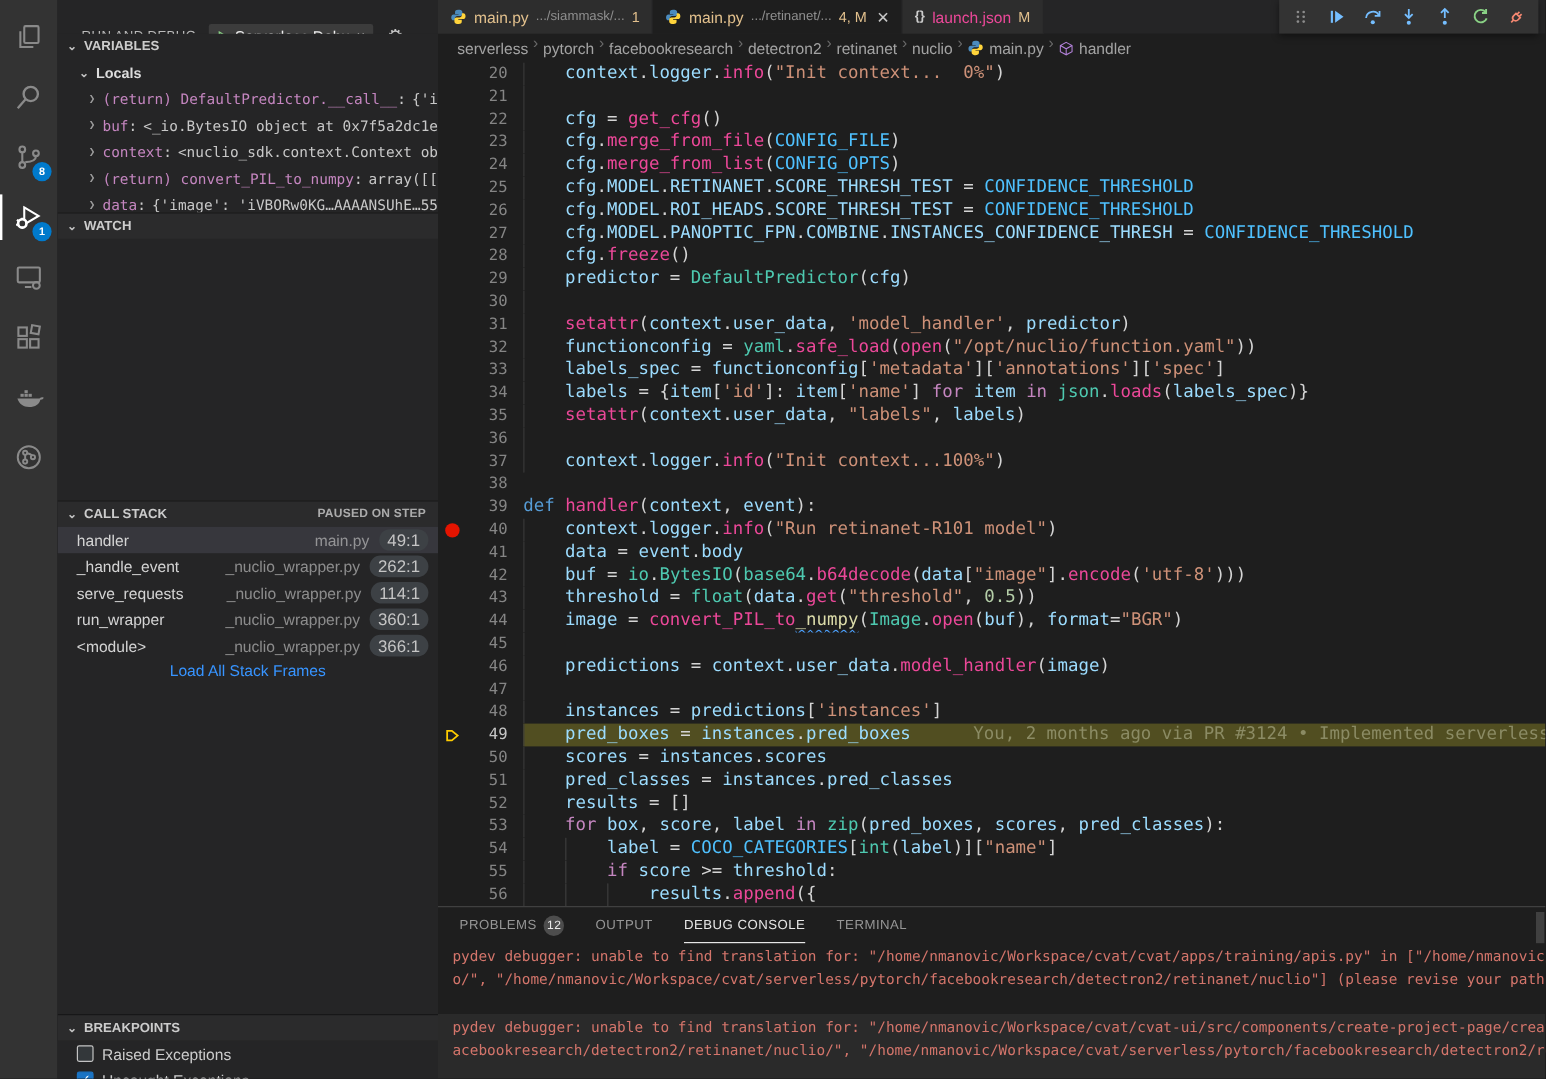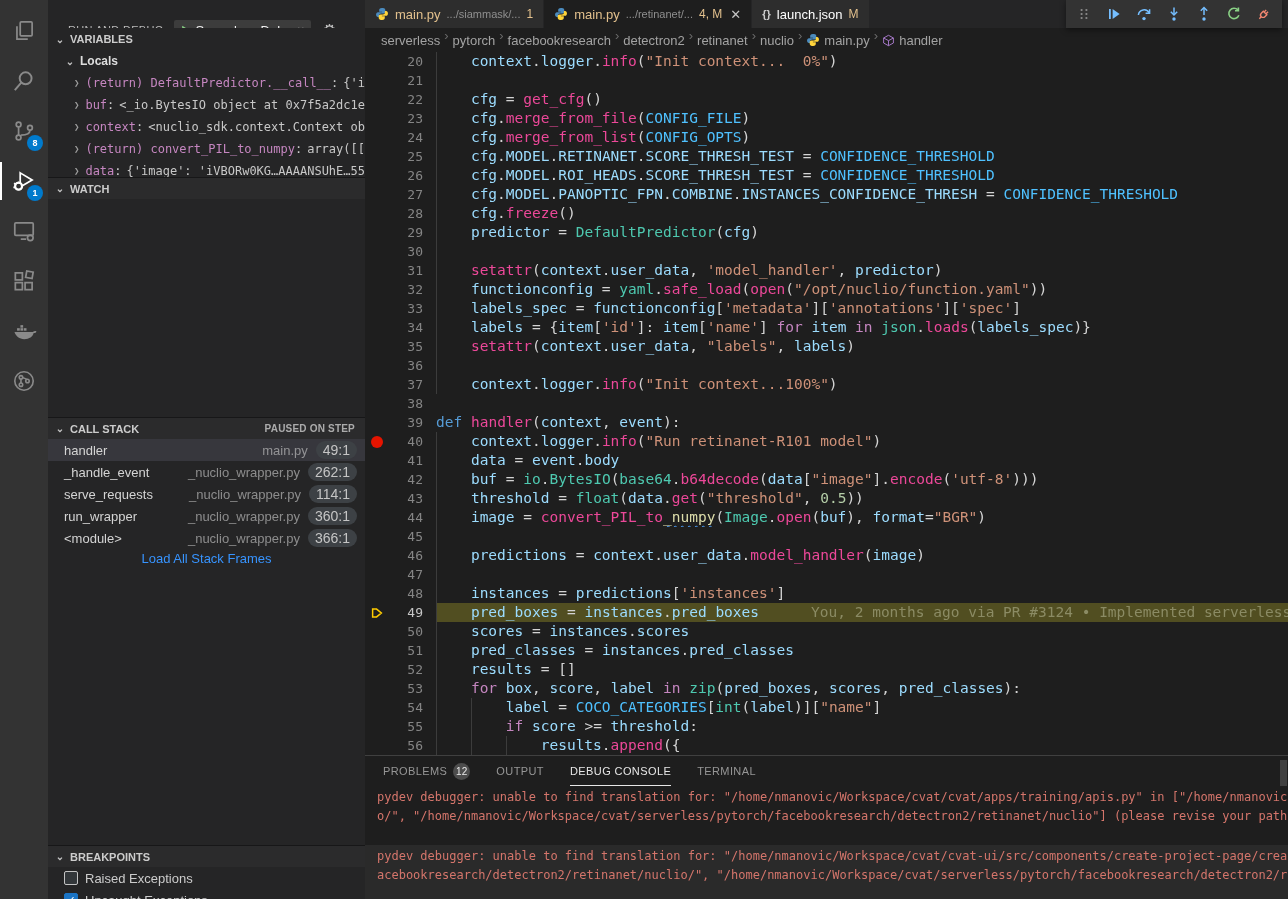--- a/index.html
+++ b/index.html
@@ -54,21 +54,21 @@
   .bp-box { width:14px; height:14px; border:1px solid #c3c3c3; border-radius:2px; background:#33373a; }
   .bp-box.checked { background:#1b74c4; border-color:#1b74c4; color:#fff; font-size:11px; line-height:13px; text-align:center; }
 
   
   #editor { position:absolute; left:365px; top:0; width:923px; height:755px; background:#1e1e1e; overflow:hidden; }
   #tabbar { position:relative; height:28px; background:#252526; display:flex; }
   .tab { height:28px; display:flex; align-items:center; gap:6px; padding:0 10px; background:#2d2d2d;
     border-right:1px solid #252526; font-size:13px; cursor:pointer; white-space:nowrap; }
   .tab.active { background:#1e1e1e; }
   .tab .t-label { color:#e2c08d; }
-  .tab.plain .t-label { color:#ffffff; }
+  .tab.plain .t-label { color:#ec4899; }
   .tab .t-desc { color:#8f8f8f; font-size:11px; }
   .tab .t-deco { color:#e2c08d; font-size:12px; }
   .tab .t-close { color:#c5c5c5; font-size:13px; margin-left:2px; }
   .json-glyph { color:#cccccc; font-weight:bold; font-size:11px; }
 
   #dbg-toolbar { position:absolute; right:6px; top:0; height:28px; background:#333333; display:flex; align-items:center;
     gap:14px; padding:0 10px; box-shadow:0 2px 6px rgba(0,0,0,.45); }
   #dbg-toolbar .dbg-btn { width:16px; height:16px; cursor:pointer; display:flex; }
   #dbg-toolbar svg { width:16px; height:16px; }
 

